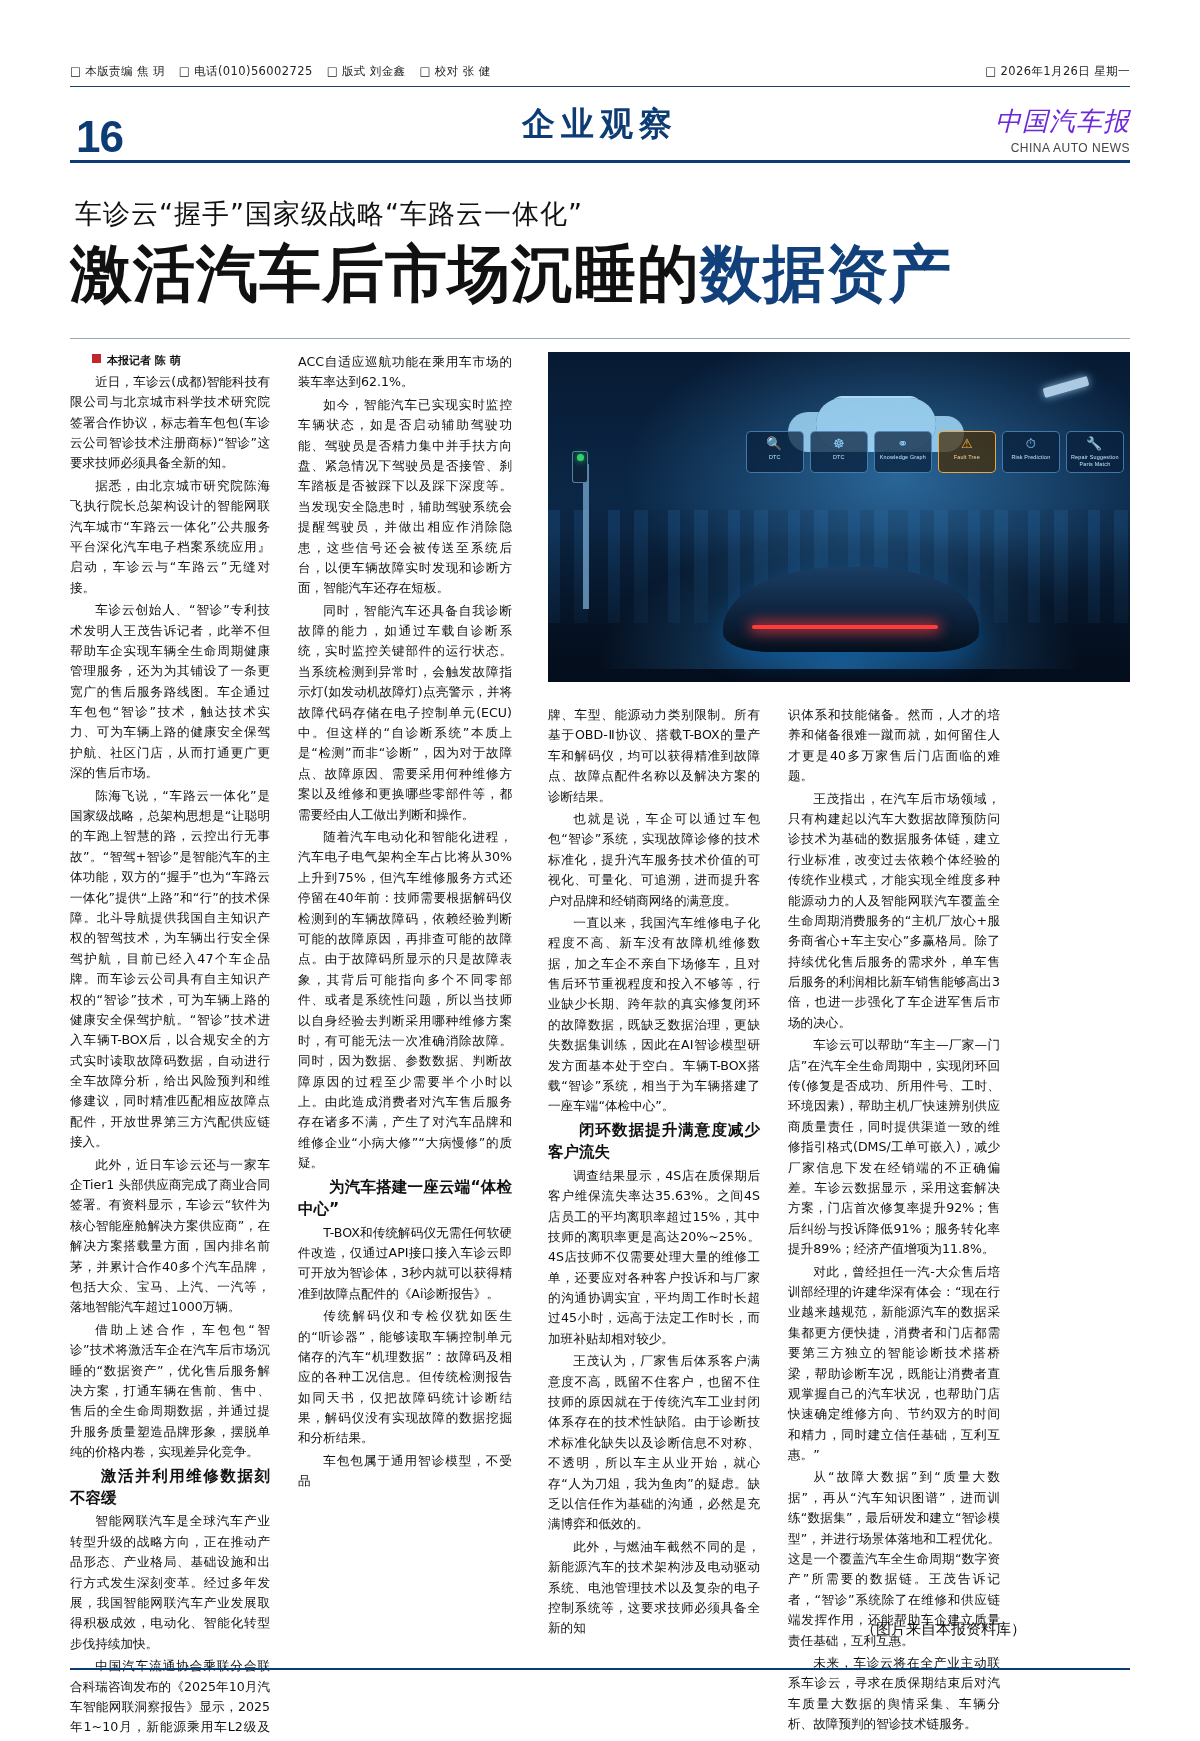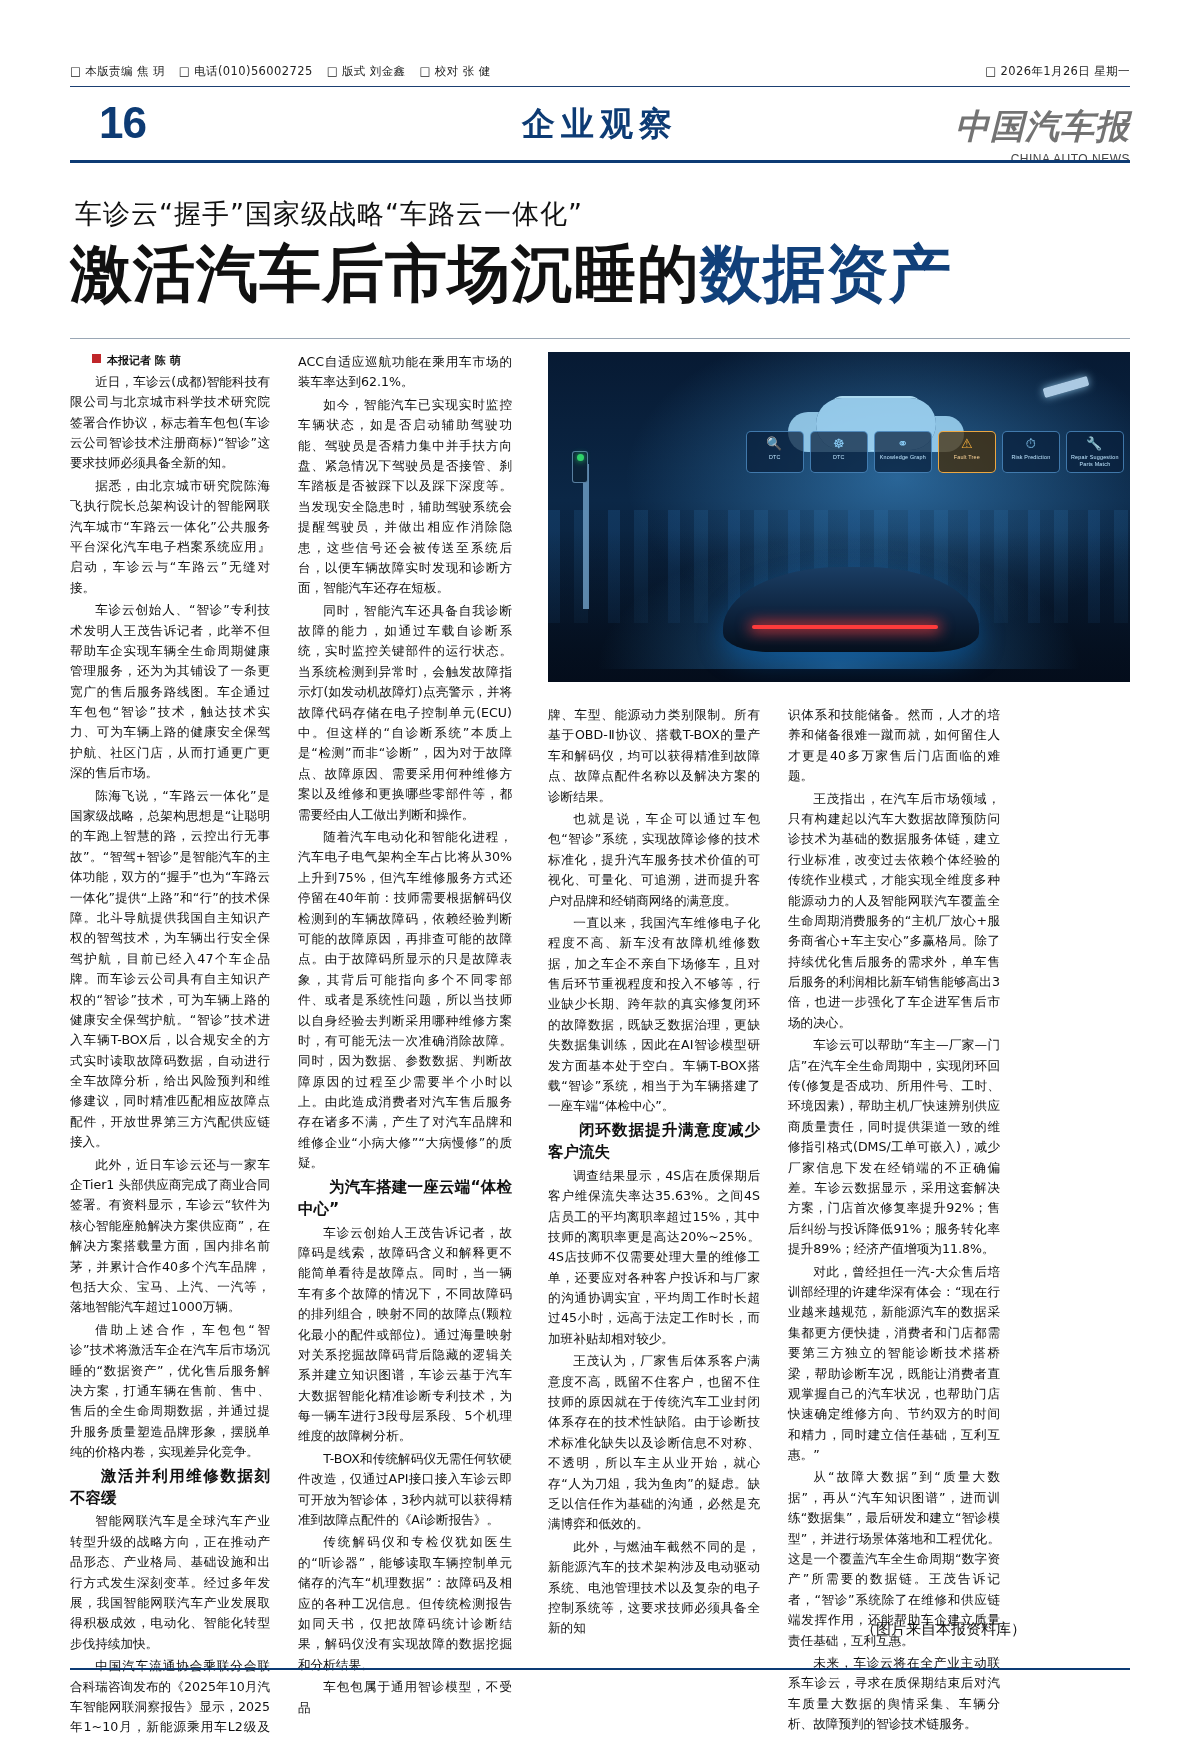--- a/index.html
+++ b/index.html
@@ -51,50 +51,49 @@
   .masthead {
     position: absolute;
     left: 70px;
     top: 96px;
     width: 1060px;
     height: 58px;
   }
   .folio {
     position: absolute;
     left: 6px;
-    top: 2px;
+    top: 16px;
     font-size: 44px;
     font-weight: bold;
     color: #0d3b74;
     font-family: "Liberation Sans", sans-serif;
     letter-spacing: -1px;
-    margin-left: 23px;
   }
   .section-title {
     position: absolute;
     left: 0;
     top: 6px;
     width: 1060px;
     text-align: center;
     font-size: 33px;
     font-weight: bold;
     color: #0d3b74;
     letter-spacing: 6px;
     font-family: "DejaVu Sans", sans-serif;
   }
   .paper-logo {
     position: absolute;
     right: 0;
     top: 8px;
     text-align: right;
   }
   .paper-logo .cn {
-    font-size: 34px;
-    font-weight: bold;
-    color: #737373;
+    font-size: 26px;
+    font-weight: normal;
+    color: #6d28d9;
     letter-spacing: 1px;
     font-family: "DejaVu Sans", serif;
     font-style: italic;
   }
   .paper-logo .en {
     font-size: 12px;
     color: #444;
     letter-spacing: 0.5px;
     margin-top: 2px;
     font-family: "Liberation Sans", sans-serif;
@@ -429,21 +428,20 @@
     <p>智能网联汽车是全球汽车产业转型升级的战略方向，正在推动产品形态、产业格局、基础设施和出行方式发生深刻变革。经过多年发展，我国智能网联汽车产业发展取得积极成效，电动化、智能化转型步伐持续加快。</p>
     <p>中国汽车流通协会乘联分会联合科瑞咨询发布的《2025年10月汽车智能网联洞察报告》显示，2025年1~10月，新能源乘用车L2级及以上智能驾驶功能装车率达到87%；AEB在乘用车市场的装车率达到67.8%；全速域</p>
   </div>
 
   <div class="col" id="col2">
     <p class="noindent">ACC自适应巡航功能在乘用车市场的装车率达到62.1%。</p>
     <p>如今，智能汽车已实现实时监控车辆状态，如是否启动辅助驾驶功能、驾驶员是否精力集中并手扶方向盘、紧急情况下驾驶员是否接管、刹车踏板是否被踩下以及踩下深度等。当发现安全隐患时，辅助驾驶系统会提醒驾驶员，并做出相应作消除隐患，这些信号还会被传送至系统后台，以便车辆故障实时发现和诊断方面，智能汽车还存在短板。</p>
     <p>同时，智能汽车还具备自我诊断故障的能力，如通过车载自诊断系统，实时监控关键部件的运行状态。当系统检测到异常时，会触发故障指示灯(如发动机故障灯)点亮警示，并将故障代码存储在电子控制单元(ECU)中。但这样的“自诊断系统”本质上是“检测”而非“诊断”，因为对于故障点、故障原因、需要采用何种维修方案以及维修和更换哪些零部件等，都需要经由人工做出判断和操作。</p>
     <p>随着汽车电动化和智能化进程，汽车电子电气架构全车占比将从30%上升到75%，但汽车维修服务方式还停留在40年前：技师需要根据解码仪检测到的车辆故障码，依赖经验判断可能的故障原因，再排查可能的故障点。由于故障码所显示的只是故障表象，其背后可能指向多个不同零部件、或者是系统性问题，所以当技师以自身经验去判断采用哪种维修方案时，有可能无法一次准确消除故障。同时，因为数据、参数数据、判断故障原因的过程至少需要半个小时以上。由此造成消费者对汽车售后服务存在诸多不满，产生了对汽车品牌和维修企业“小病大修”“大病慢修”的质疑。</p>
     <p class="subhead">为汽车搭建一座云端“体检中心”</p>
-    <p>车诊云创始人王茂告诉记者，故障码是线索，故障码含义和解释更不能简单看待是故障点。同时，当一辆车有多个故障的情况下，不同故障码的排列组合，映射不同的故障点(颗粒化最小的配件或部位)。通过海量映射对关系挖掘故障码背后隐藏的逻辑关系并建立知识图谱，车诊云基于汽车大数据智能化精准诊断专利技术，为每一辆车进行3段母层系段、5个机理维度的故障树分析。</p>
     <p>T-BOX和传统解码仪无需任何软硬件改造，仅通过API接口接入车诊云即可开放为智诊体，3秒内就可以获得精准到故障点配件的《Ai诊断报告》。</p>
     <p>传统解码仪和专检仪犹如医生的“听诊器”，能够读取车辆控制单元储存的汽车“机理数据”：故障码及相应的各种工况信息。但传统检测报告如同天书，仅把故障码统计诊断结果，解码仪没有实现故障的数据挖掘和分析结果。</p>
     <p>车包包属于通用智诊模型，不受品</p>
   </div>
 
   <div class="col" id="col3">
     <p class="noindent">牌、车型、能源动力类别限制。所有基于OBD-Ⅱ协议、搭载T-BOX的量产车和解码仪，均可以获得精准到故障点、故障点配件名称以及解决方案的诊断结果。</p>
     <p>也就是说，车企可以通过车包包“智诊”系统，实现故障诊修的技术标准化，提升汽车服务技术价值的可视化、可量化、可追溯，进而提升客户对品牌和经销商网络的满意度。</p>
     <p>一直以来，我国汽车维修电子化程度不高、新车没有故障机维修数据，加之车企不亲自下场修车，且对售后环节重视程度和投入不够等，行业缺少长期、跨年款的真实修复闭环的故障数据，既缺乏数据治理，更缺失数据集训练，因此在AI智诊模型研发方面基本处于空白。车辆T-BOX搭载“智诊”系统，相当于为车辆搭建了一座车端“体检中心”。</p>
     <p class="subhead">闭环数据提升满意度减少客户流失</p>

